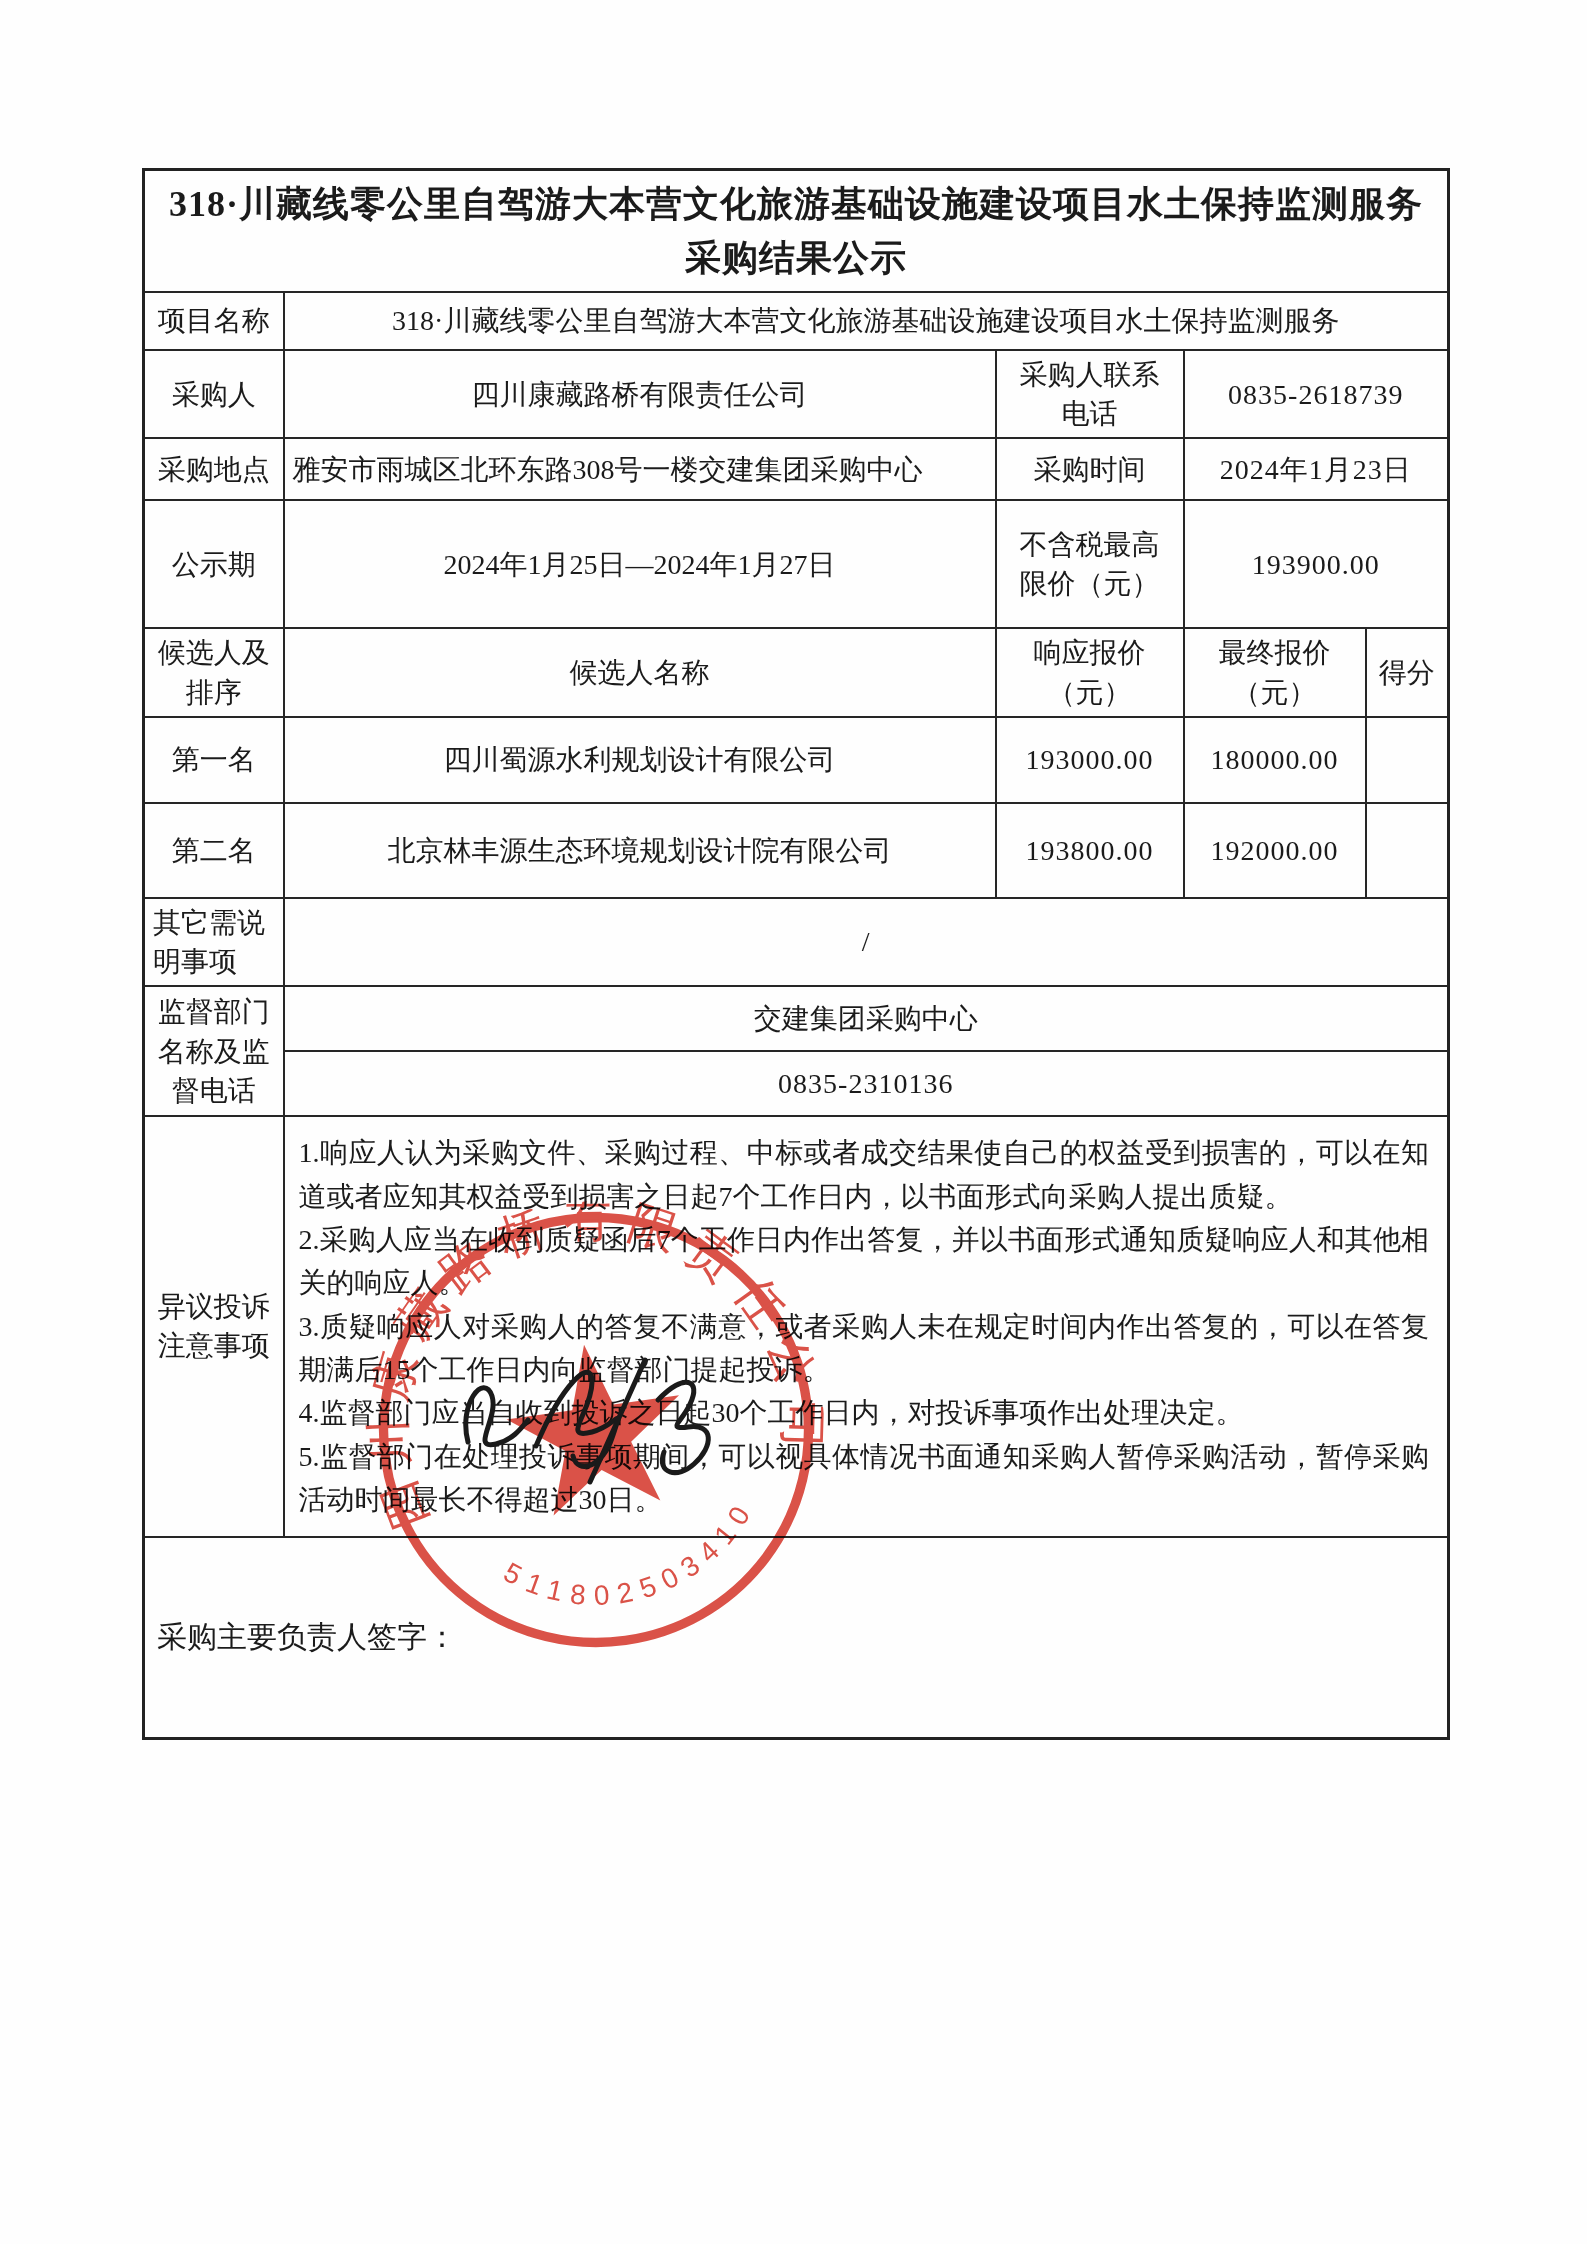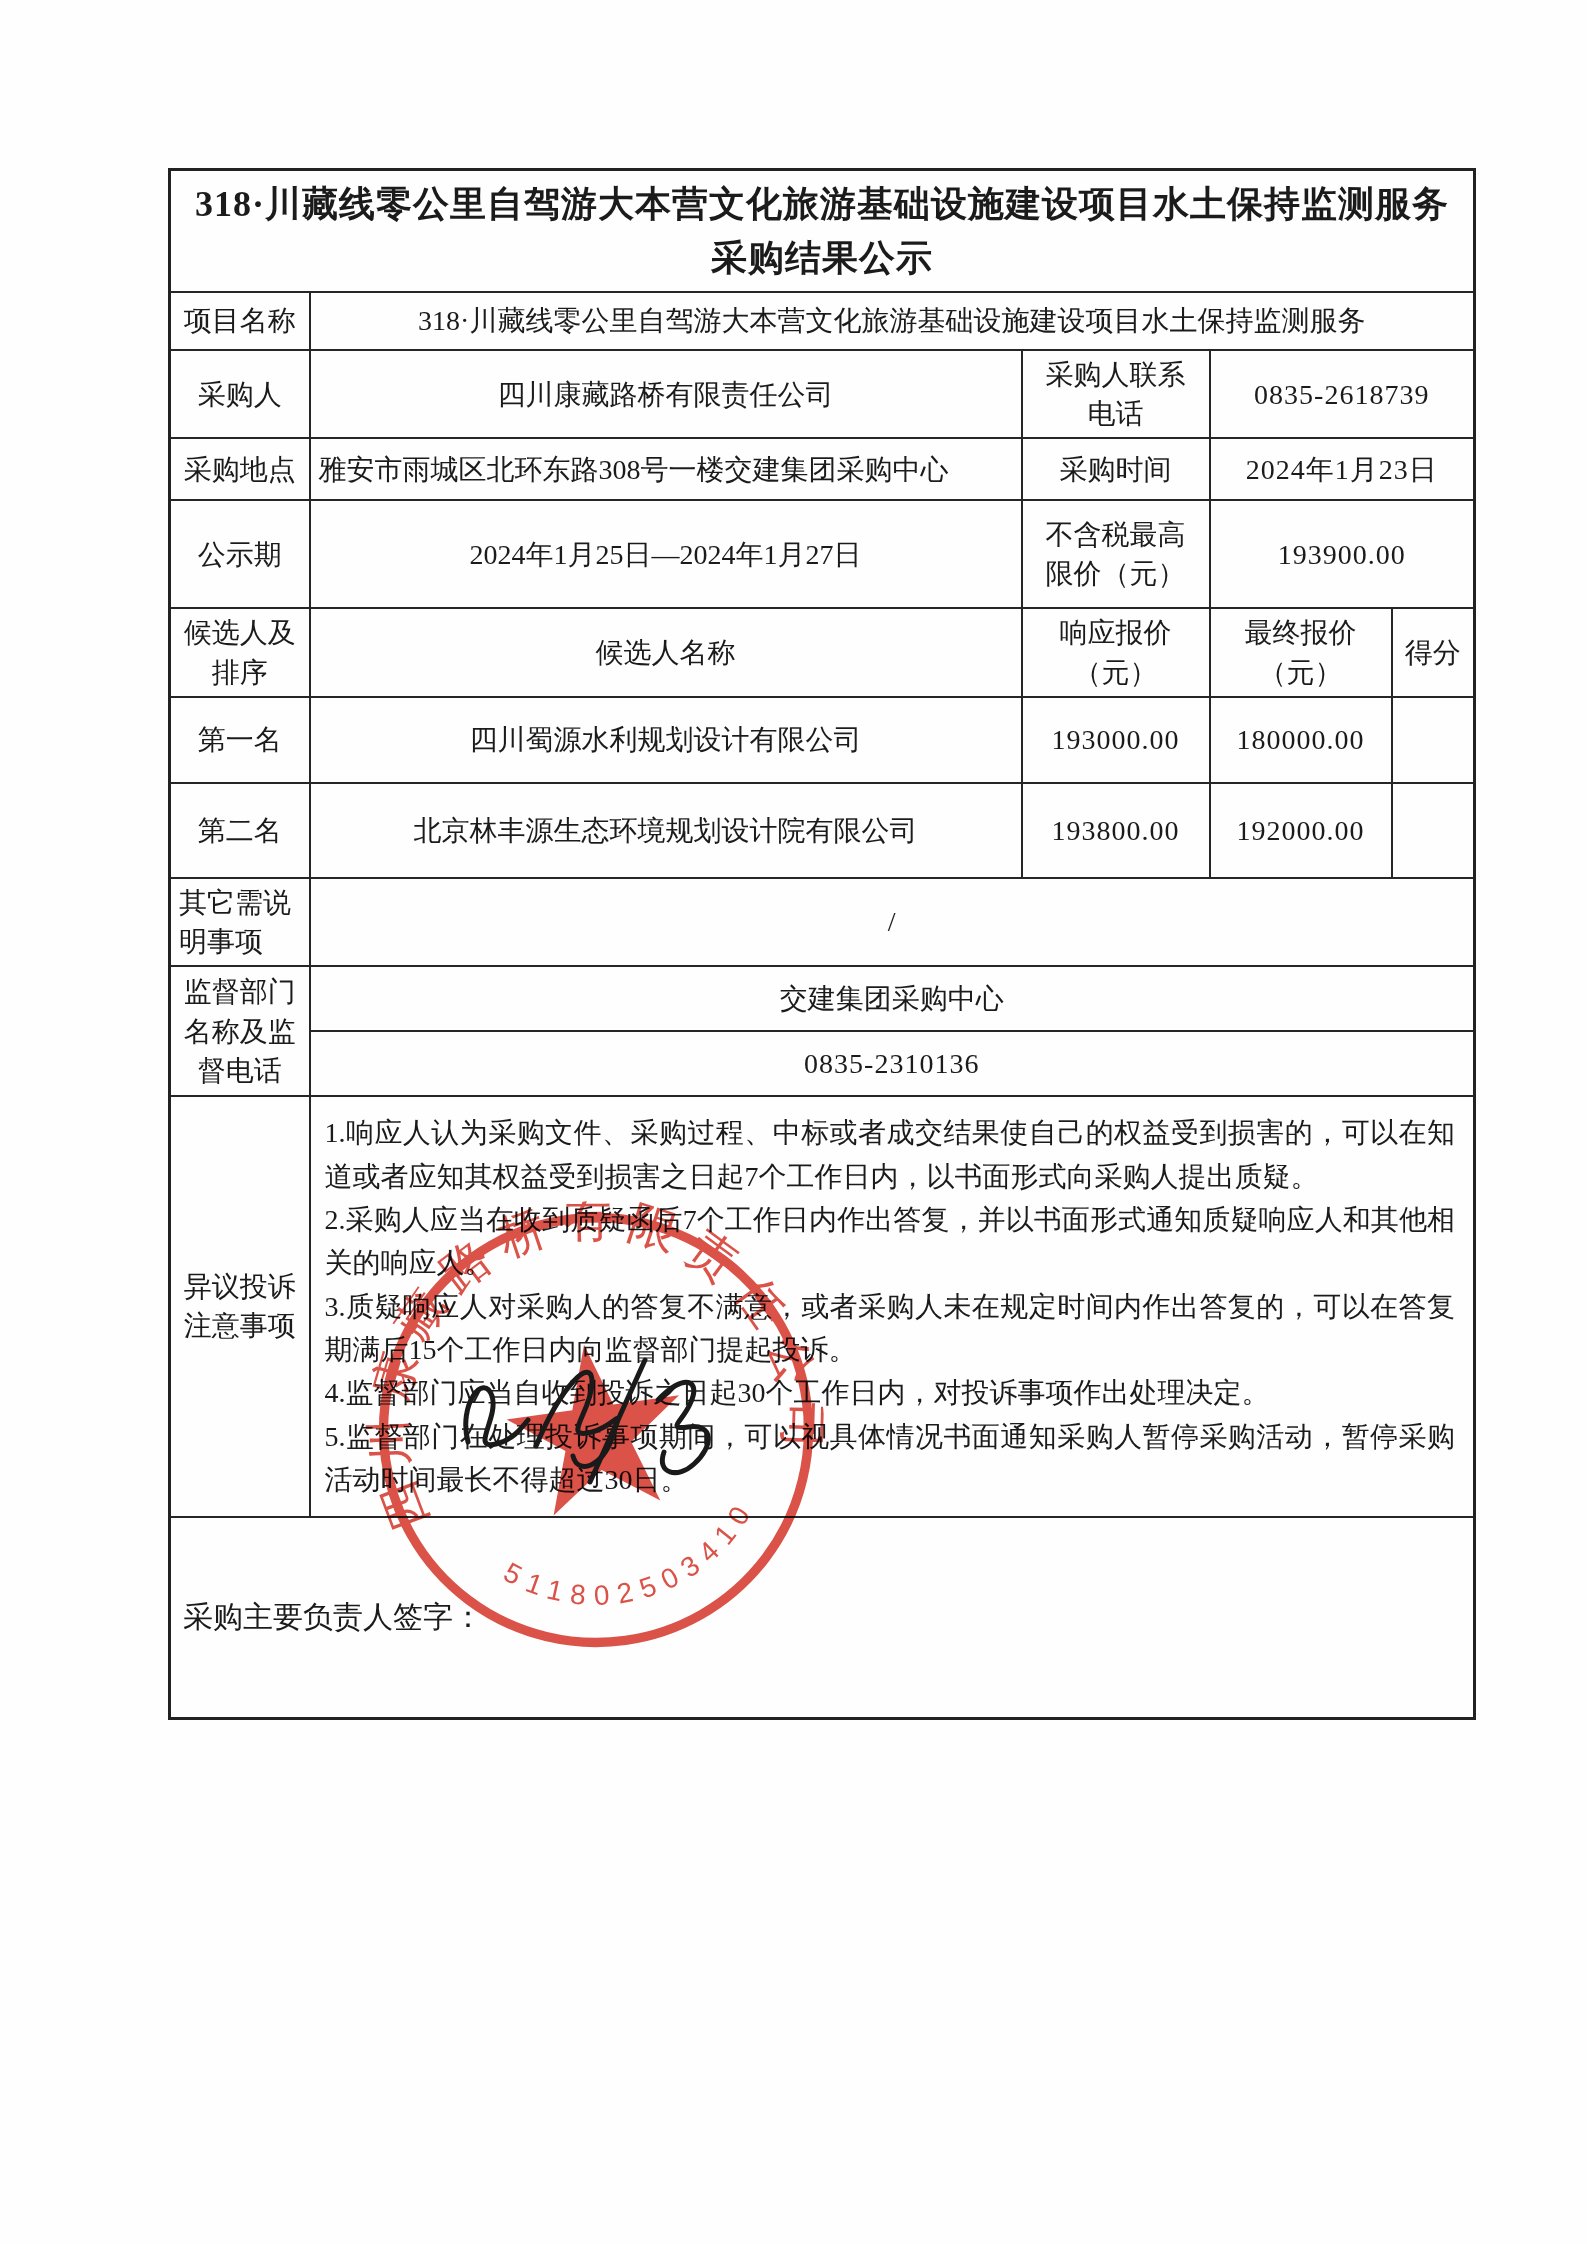--- a/index.html
+++ b/index.html
@@ -3,21 +3,21 @@
 <meta charset="utf-8">
 <style>
   html,body{margin:0;padding:0;}
   body{
     width:1587px;height:2244px;background:#fefefe;position:relative;
     font-family:"Liberation Serif","DejaVu Serif",serif;color:#1b1b1b;
     overflow:hidden;
   }
   .sheet{position:absolute;inset:0;}
   table.doc{
-    position:absolute;left:168px;top:168px;width:1305px;
+    position:absolute;left:142px;top:168px;width:1305px;
     border-collapse:collapse;table-layout:fixed;z-index:1;
     border:3px solid #222;
   }
   td{
     border:2.5px solid #262626;
     padding:4px 10px;
     text-align:center;vertical-align:middle;
     font-size:27px;line-height:1.4;
     overflow:hidden;word-break:break-all;
   }
@@ -29,21 +29,21 @@
   td.val{font-size:28px;}
   td.num{font-size:28px;letter-spacing:1px;text-align:center;}
   td.tl{text-align:left;padding-left:8px;}
   td.notices-cell{
     text-align:justify;padding:14px 18px 14px 14px;
     font-size:28px;line-height:1.55;
   }
   .notice-item{margin:0;}
   td.sign-cell{text-align:left;font-size:30px;padding-left:12px;}
   tr.hr1{height:100px} tr.hr2{height:58px} tr.hr3{height:86px}
-  tr.hr4{height:62px}  tr.hr5{height:108px} tr.hr6{height:84px}
+  tr.hr4{height:62px}  tr.hr5{height:128px} tr.hr6{height:84px}
   tr.hr7{height:86px}  tr.hr8{height:95px}  tr.hr9{height:82px}
   tr.hr10{height:65px} tr.hr11{height:65px} tr.hr12{height:328px}
   tr.hr13{height:202px}
   .stamp{
     position:absolute;left:368px;top:1202px;width:456px;height:456px;
     z-index:3;mix-blend-mode:multiply;opacity:.88;
     transform:rotate(-8deg);
     pointer-events:none;
   }
   .signature{

